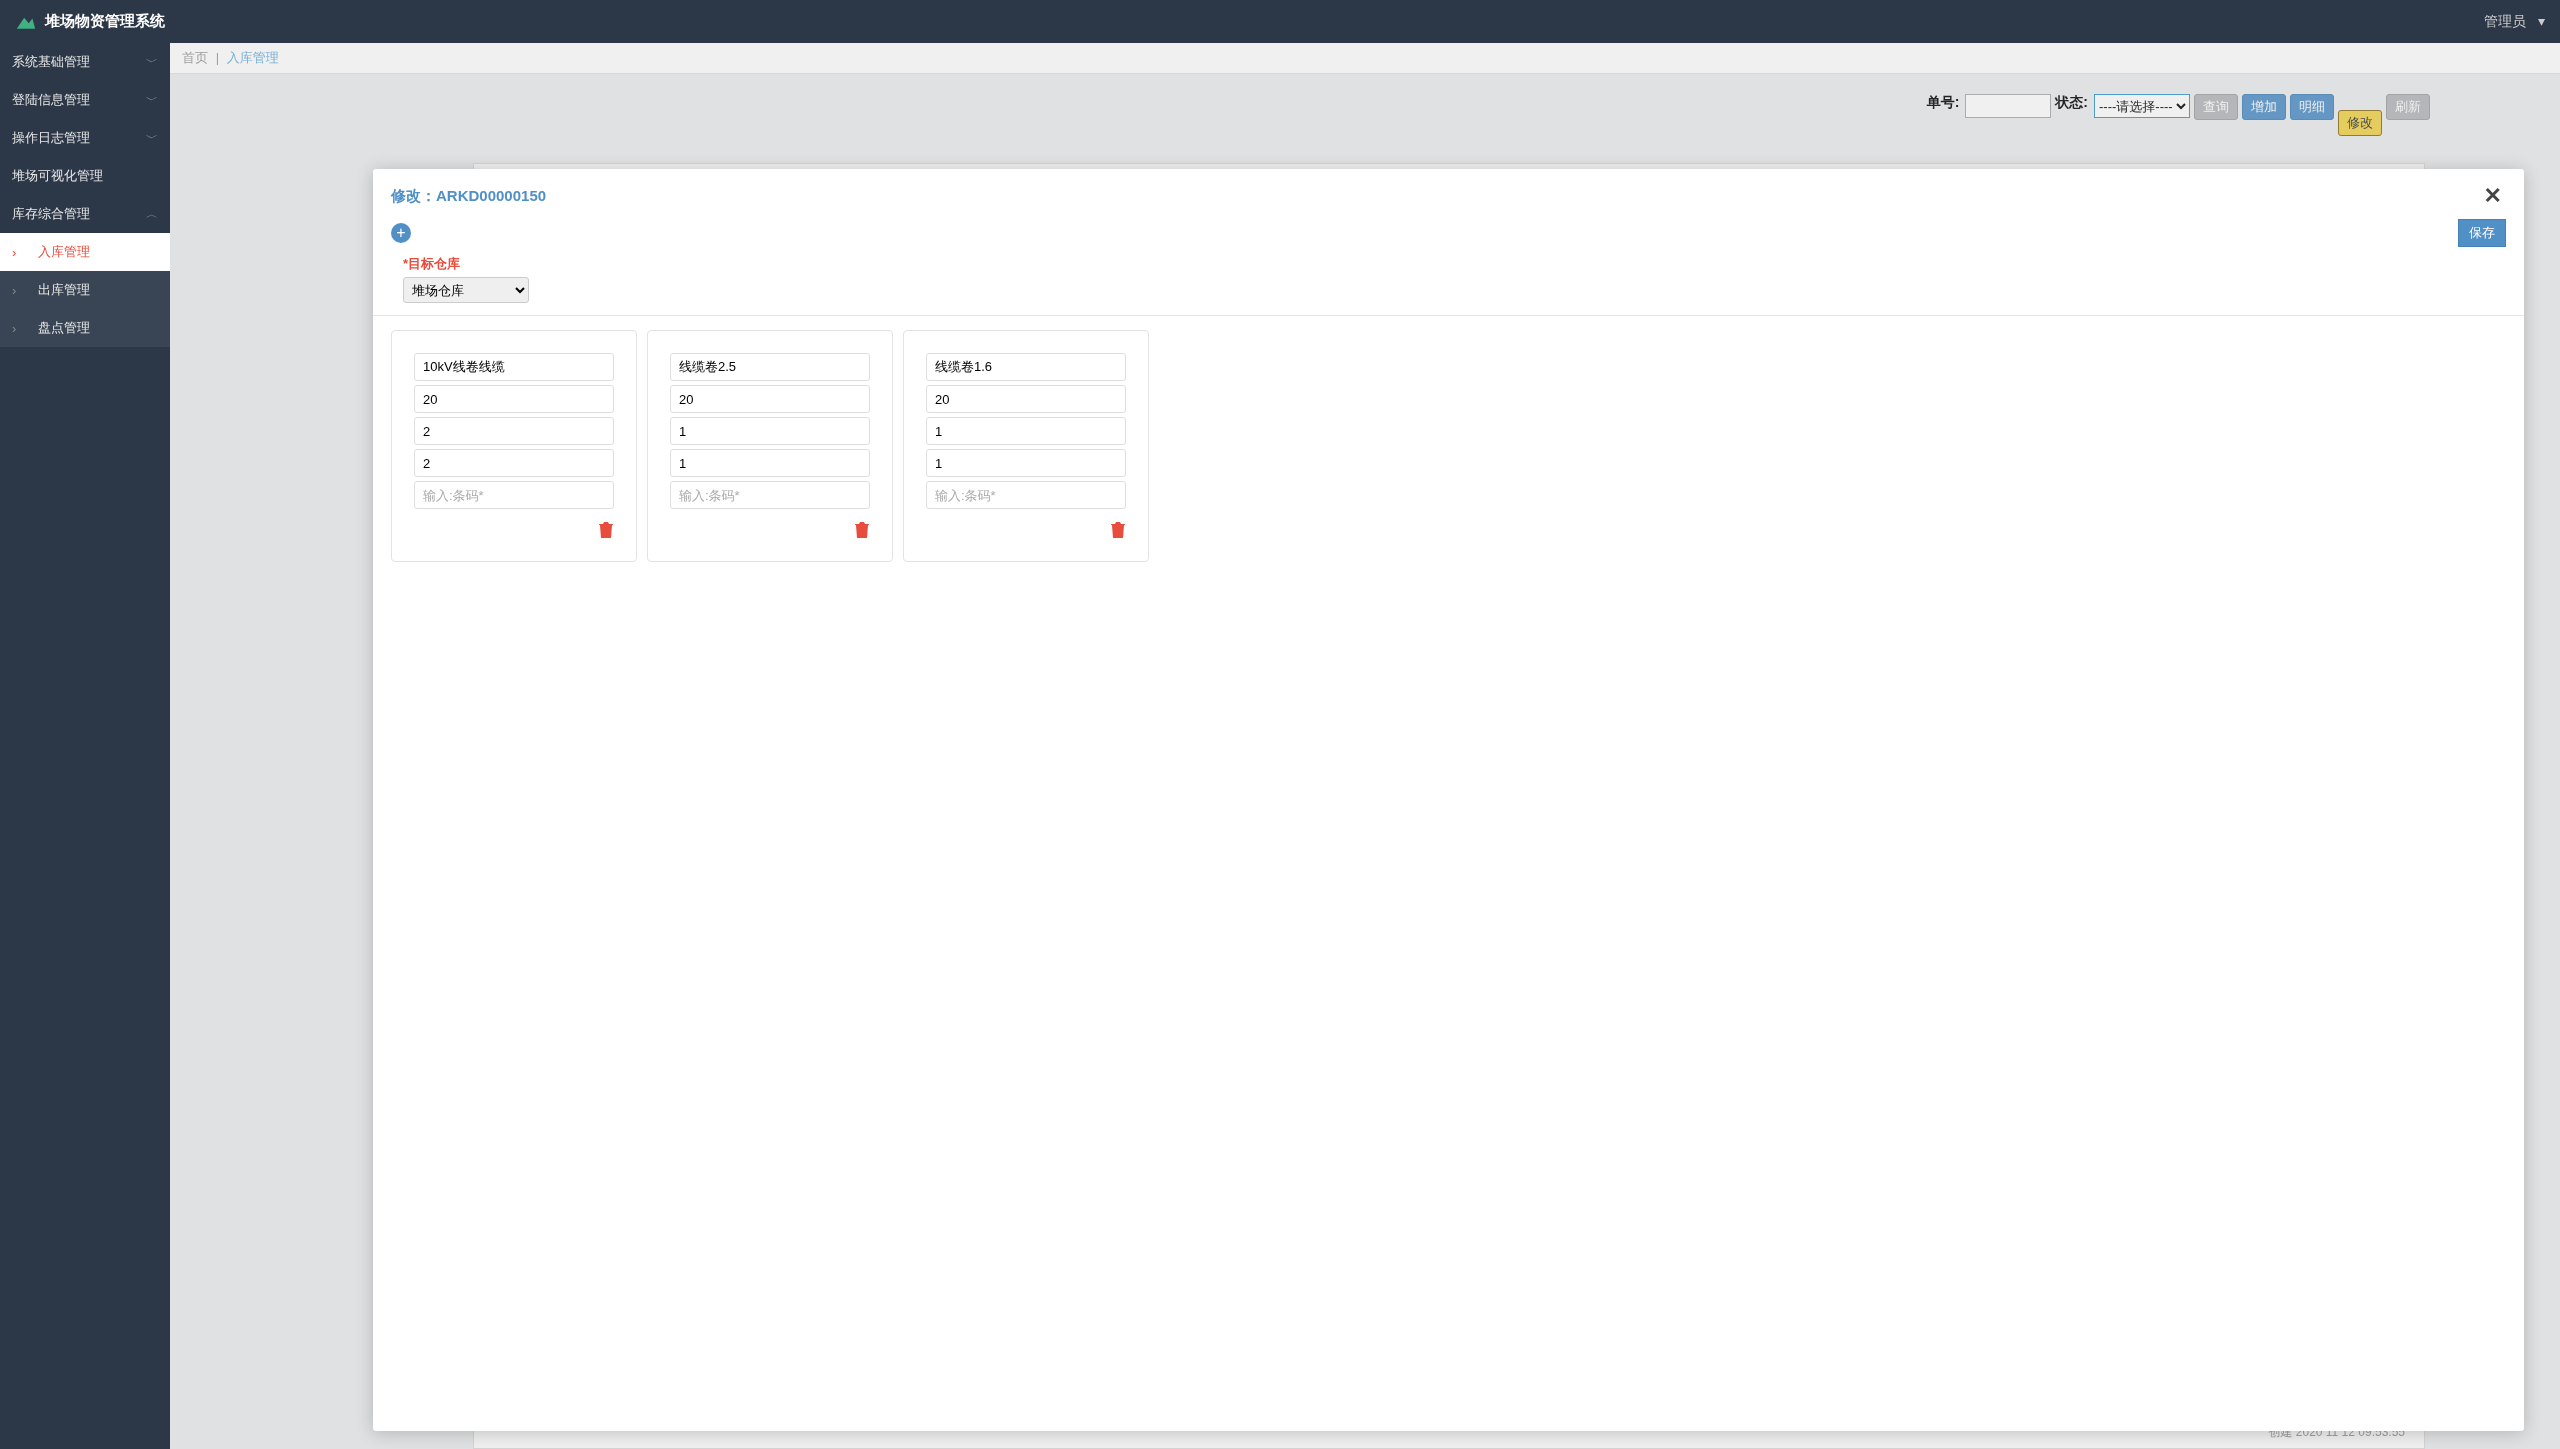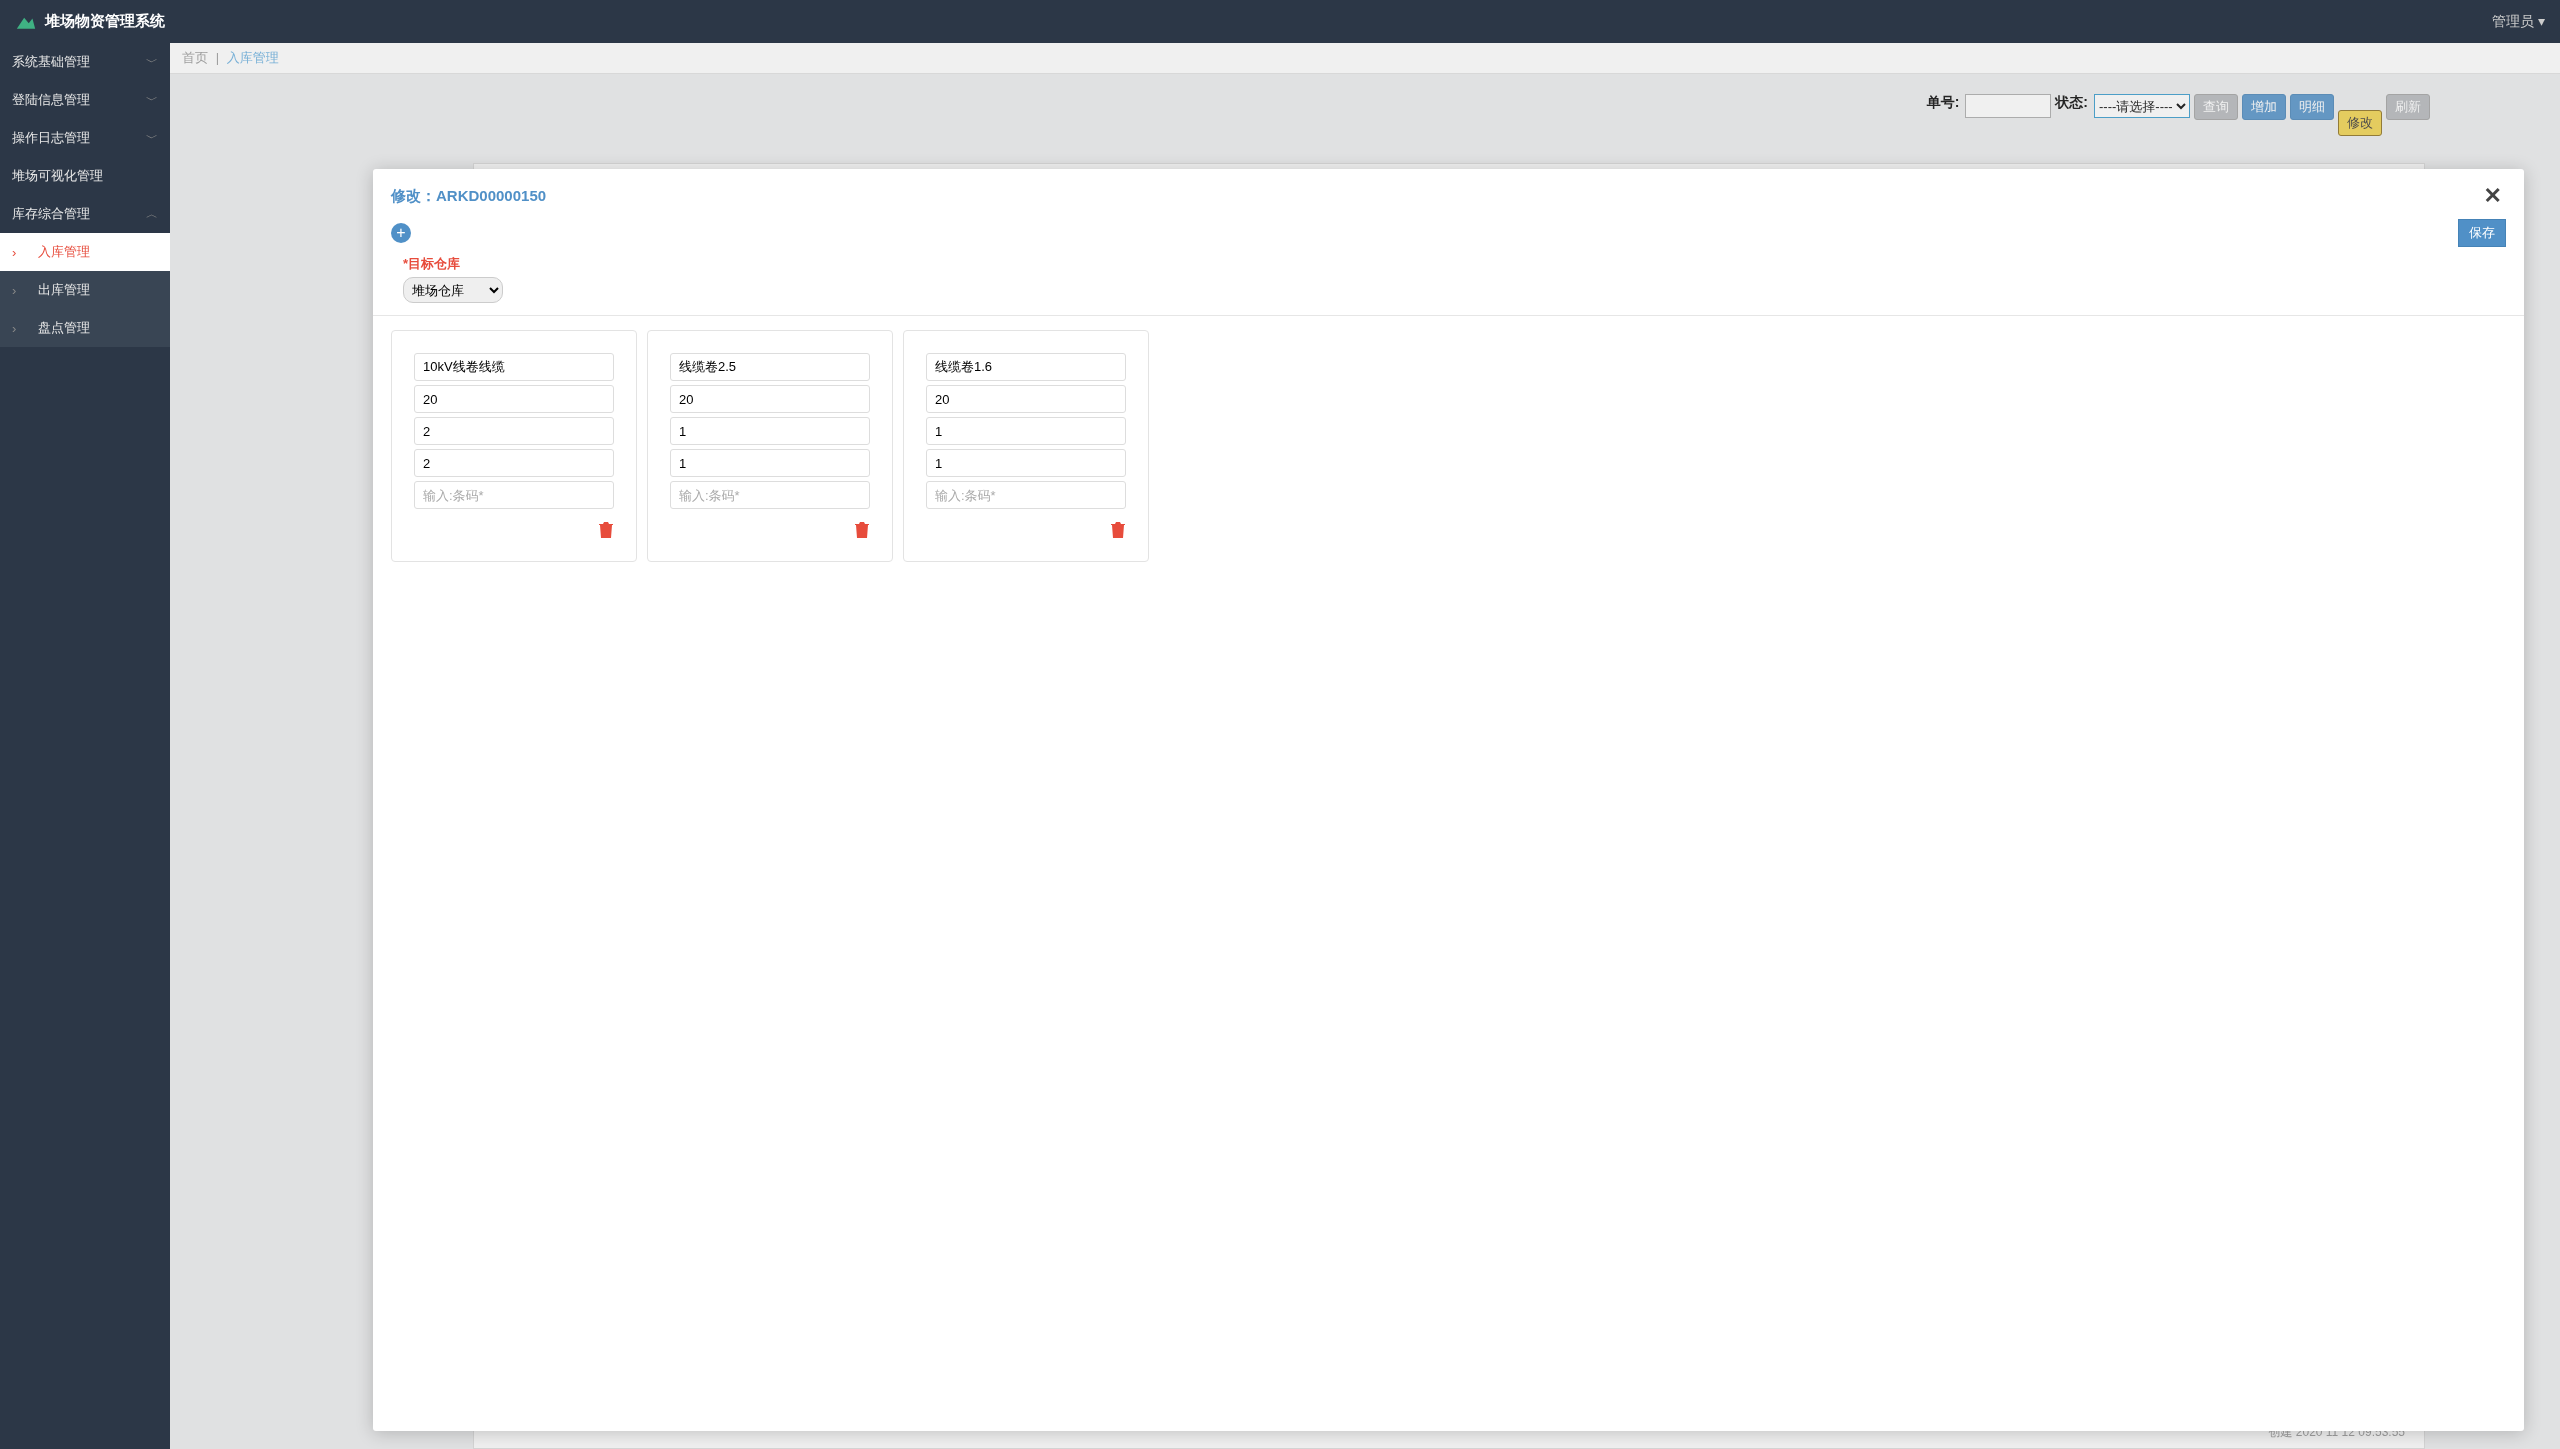--- a/index.html
+++ b/index.html
@@ -11,21 +11,21 @@
   background: #2c3747;
   color: #fff;
   display: flex;
   align-items: center;
   padding: 0 15px;
 }
 .topbar .logo { display: flex; align-items: center; gap: 8px; }
 .topbar .logo-icon { width: 22px; height: 16px; }
 .topbar .title { font-size: 15px; font-weight: bold; }
 .topbar .spacer { flex: 1; }
-.topbar .user { font-size: 14px; cursor: pointer; color: #ccc; display: flex; align-items: flex-start; gap: 4px; }
+.topbar .user { font-size: 14px; cursor: pointer; color: #ccc; display: flex; align-items: flex-start; gap: 12px; }
 
 
 .layout { display: flex; height: calc(100vh - 43px); }
 
 
 .sidebar {
   width: 170px;
   background: #2c3747;
   color: #fff;
   flex-shrink: 0;
@@ -115,22 +115,22 @@
   text-align: center; cursor: pointer;
 }
 .save-btn {
   background: #5090c7; color: #fff; border: 1px solid #4583b7;
   padding: 4px 10px; border-radius: 0; font-size: 13px; cursor: pointer;
 }
 
 .target-block { padding: 0 18px 12px 30px; border-bottom: 1px solid #e6e6e6; }
 .target-label { color: #e74c3c; font-weight: bold; font-size: 13px; }
 .target-block select {
-  display: block; margin-top: 4px; height: 26px; width: 100px;
-  border: 1px solid #ccc; border-radius: 10px; padding: 0 4px; font-size: 13px;
+  display: block; margin-top: 4px; height: 26px; width: 126px;
+  border: 1px solid #ccc; border-radius: 3px; padding: 0 4px; font-size: 13px;
 }
 
 .cards {
   display: flex; gap: 10px; padding: 14px 18px; align-items: flex-start;
 }
 .card {
   width: 246px;
   border: 1px solid #e3e3e3;
   border-radius: 4px;
   padding: 22px;

